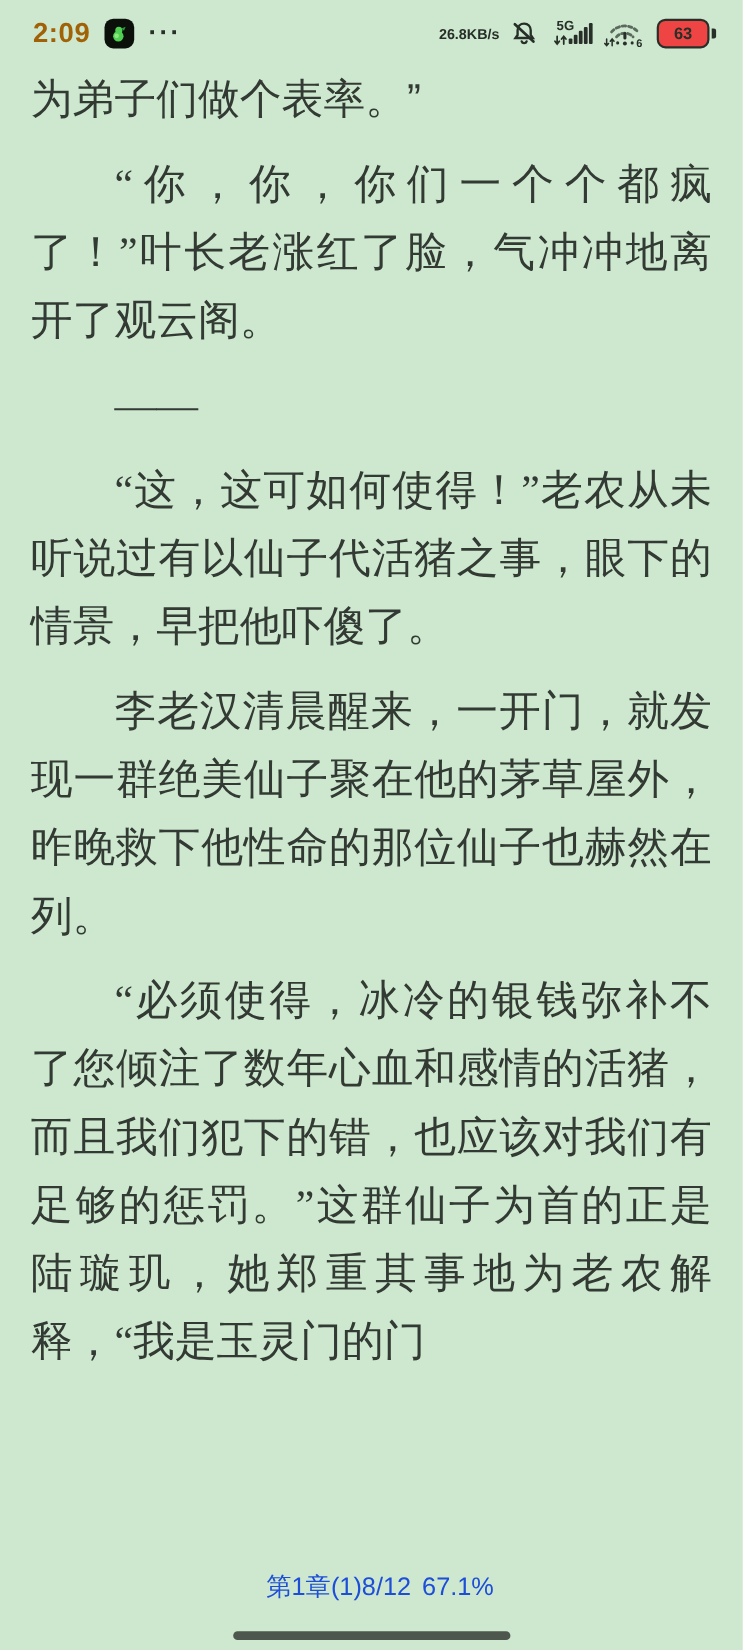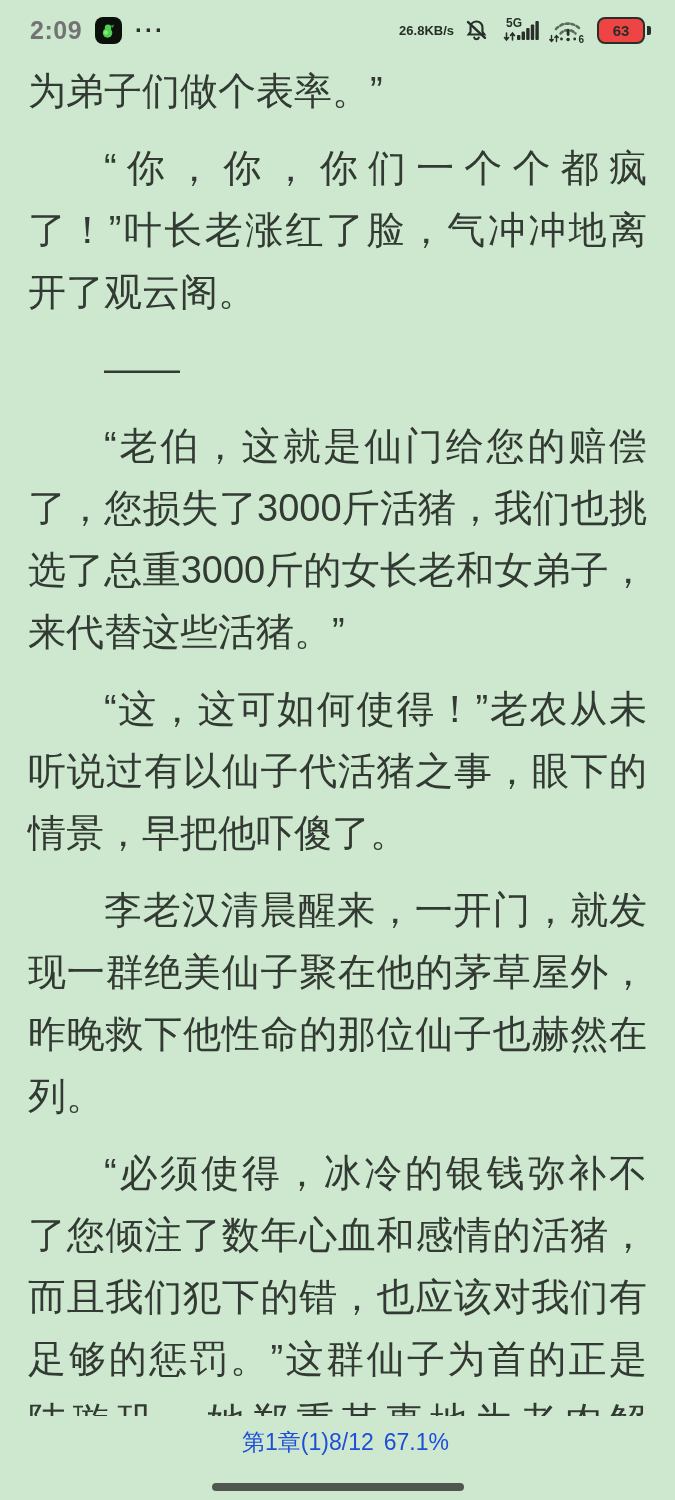--- a/index.html
+++ b/index.html
@@ -11,21 +11,21 @@
     font-family:"Liberation Sans", sans-serif;
     color:#323a33;
   }
   
   .status-bar{
     position:absolute;top:0;left:0;right:0;height:58px;
     display:flex;justify-content:space-between;align-items:center;
     padding:2px 24px 0 30px;box-sizing:border-box;
   }
   .sb-left{display:flex;align-items:center;gap:13px;}
-  .sb-time{font-size:25px;font-weight:600;color:#737373;letter-spacing:.5px;}
+  .sb-time{font-size:25px;font-weight:600;color:#a16207;letter-spacing:.5px;}
   .app-icon{width:27px;height:27px;background:#0b100b;border-radius:8px;
     display:flex;align-items:center;justify-content:center;}
   .sb-more{font-size:24px;font-weight:700;color:#272f28;letter-spacing:2px;line-height:10px;}
   .sb-right{display:flex;align-items:center;gap:9px;}
   .net-speed{display:flex;flex-direction:row;align-items:flex-start;
     font-size:13px;font-weight:700;line-height:13px;color:#272f28;letter-spacing:0;}
   .sb-icon{display:flex;align-items:flex-end;}
   .battery{display:flex;align-items:center;}
   .batt-body{width:44px;height:23px;border:2.5px solid #272f28;border-radius:8px;
     background:#ef4444;display:flex;align-items:center;justify-content:center;
@@ -33,21 +33,21 @@
   .batt-nub{width:4px;height:9px;background:#272f28;border-radius:0 2px 2px 0;margin-left:2px;}
   
   .content{
     position:absolute;top:60px;left:0;right:0;height:1356px;
     padding:0 28px;box-sizing:border-box;
     font-size:38px;line-height:62px;
     text-align:justify;overflow:hidden;
     color:#323a33;
   }
   .content p{margin:0 0 15px 0;}
-  .content p.indent{text-indent:2em;}
+  .content p.indent{text-indent:2em;font-family:Liberation Serif, serif;}
   
   .footer{
     position:absolute;left:16px;right:0;bottom:42px;
     display:flex;justify-content:center;align-items:center;
     padding:0 35px;box-sizing:border-box;
     font-size:23px;color:#1d4ed8;
   }
   .footer-right{display:flex;gap:10px;}
   
   .home-indicator{
@@ -129,21 +129,20 @@
         <span class="batt-body">63</span>
         <span class="batt-nub"></span>
       </div>
     </div>
   </div>
 
   <div class="content" id="content">
       <p class="">为弟子们做个表率。”</p>
       <p class="indent">“你，你，你们一个个都疯了！”叶长老涨红了脸，气冲冲地离开了观云阁。</p>
       <p class="indent">——</p>
-      <p class="indent">“老伯，这就是仙门给您的赔偿了，您损失了3000斤活猪，我们也挑选了总重3000斤的女长老和女弟子，来代替这些活猪。”</p>
       <p class="indent">“这，这可如何使得！”老农从未听说过有以仙子代活猪之事，眼下的情景，早把他吓傻了。</p>
       <p class="indent">李老汉清晨醒来，一开门，就发现一群绝美仙子聚在他的茅草屋外，昨晚救下他性命的那位仙子也赫然在列。</p>
       <p class="indent">“必须使得，冰冷的银钱弥补不了您倾注了数年心血和感情的活猪，而且我们犯下的错，也应该对我们有足够的惩罚。”这群仙子为首的正是陆璇玑，她郑重其事地为老农解释，“我是玉灵门的门</p>
     </div>
 
   <div class="footer">
     <span>第1章(1)</span>
     <span class="footer-right">
       <span>8/12</span>
       <span>67.1%</span>

